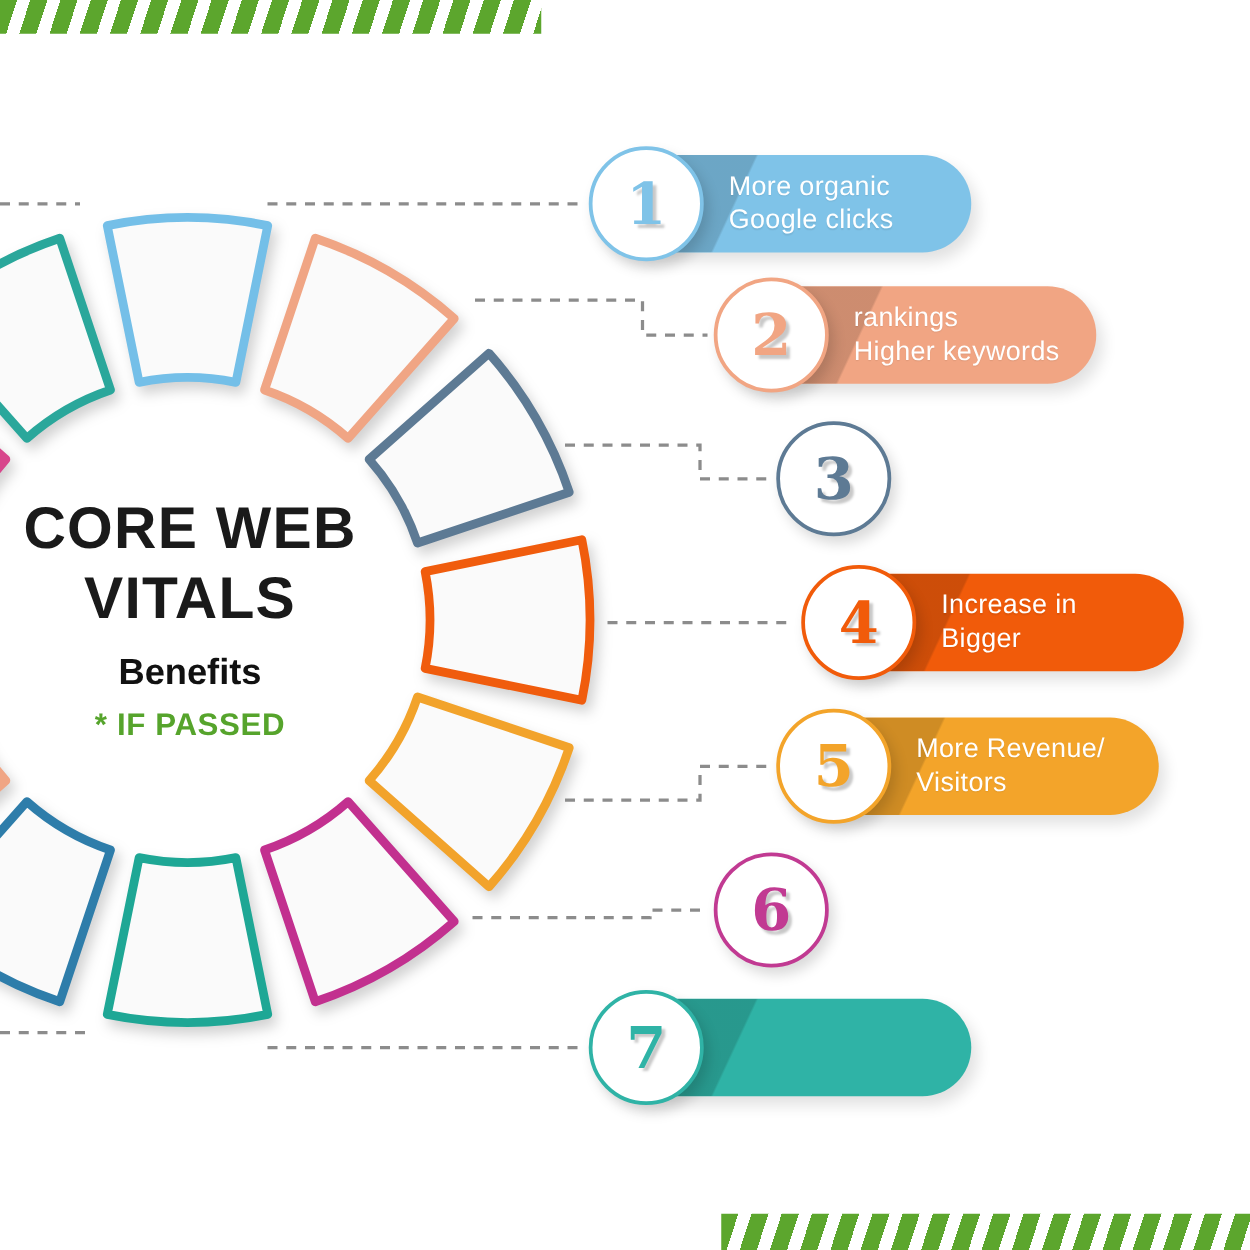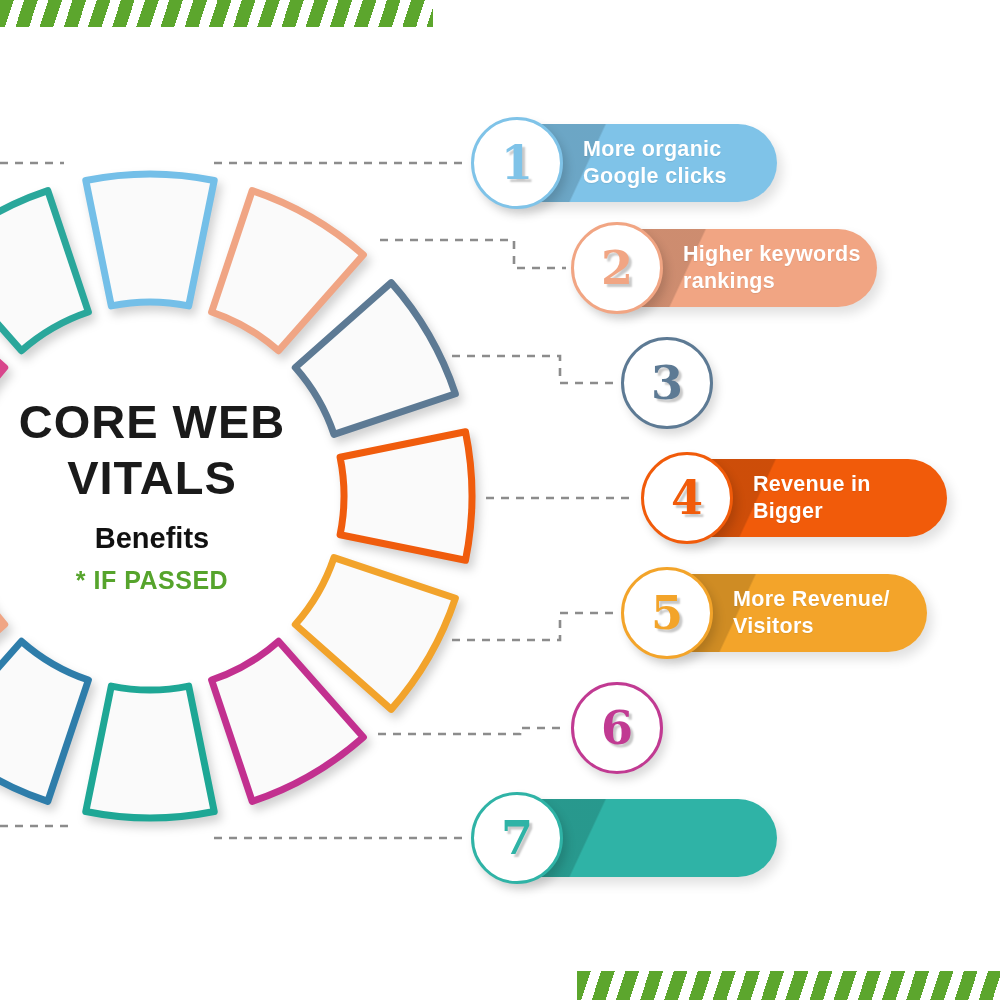--- a/index.html
+++ b/index.html
@@ -21,21 +21,21 @@
   .ct-sub{font-size:29px;font-weight:700;color:#111;margin-top:15px;}
   .ct-note{font-size:25px;font-weight:800;margin-top:11px;letter-spacing:.5px;}
 
   
   .callout{position:absolute;width:312px;height:92px;}
   .pill{position:absolute;left:6px;top:7px;width:300px;height:78px;border-radius:39px;
         background:var(--c);overflow:hidden;box-shadow:5px 7px 12px rgba(0,0,0,.12);}
   .pill::before{content:"";position:absolute;inset:0;border-radius:inherit;
         background:linear-gradient(115deg, rgba(0,0,0,.15) 38%, rgba(0,0,0,0) 38.6%);}
   .pill-text{position:absolute;left:106px;top:50%;transform:translateY(-50%);
-        color:#fff;font-weight:700;font-size:21.5px;line-height:1.27;white-space:nowrap;
+        color:#fff;font-weight:400;font-size:21.5px;line-height:1.27;white-space:nowrap;
         letter-spacing:.3px;text-shadow:0 1px 1px rgba(0,0,0,.08);}
   .num-circle{position:absolute;left:0;top:0;width:92px;height:92px;border-radius:50%;
         background:#fff;border:3px solid var(--c);box-sizing:border-box;z-index:2;
         display:flex;align-items:center;justify-content:center;
         box-shadow:4px 6px 10px rgba(0,0,0,.15);}
   .num{font-family:"DejaVu Serif","Liberation Serif",serif;font-weight:700;font-size:46px;
         color:var(--c);text-shadow:3px 3px 2px rgba(0,0,0,.22);}
 </style>
 </head>
 <body>
@@ -88,39 +88,39 @@
       </div>
     </div>
     <div class="num-circle">
       <span class="num">1</span>
     </div>
   </div>
 
   <div class="callout" style="left: 571px; top: 222px; --c: #f1a583;">
     <div class="pill">
       <div class="pill-text">
+        <div>rankings</div>
         <div>Higher keywords</div>
-        <div>rankings</div>
       </div>
     </div>
     <div class="num-circle">
       <span class="num">2</span>
     </div>
   </div>
 
   <div class="callout" style="left: 621px; top: 337px; --c: #5d7a94;">
     <div class="num-circle">
       <span class="num">3</span>
     </div>
   </div>
 
   <div class="callout" style="left: 641px; top: 452px; --c: #f15b0a;">
     <div class="pill">
       <div class="pill-text">
-        <div>Revenue in</div>
+        <div>Increase in</div>
         <div>Bigger</div>
       </div>
     </div>
     <div class="num-circle">
       <span class="num">4</span>
     </div>
   </div>
 
   <div class="callout" style="left: 621px; top: 567px; --c: #f3a42a;">
     <div class="pill">

